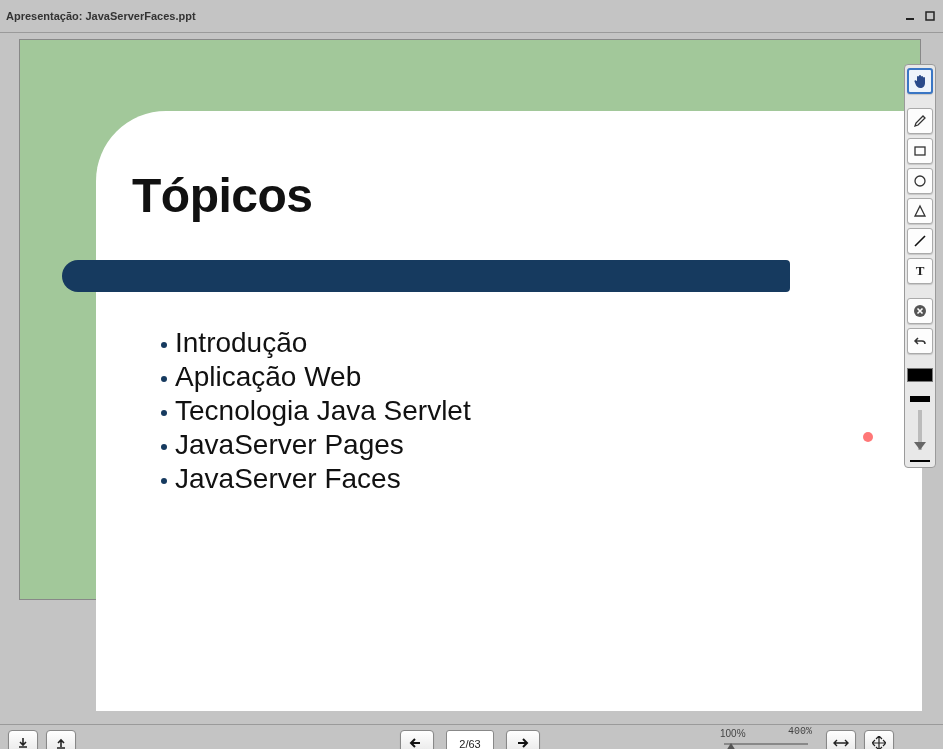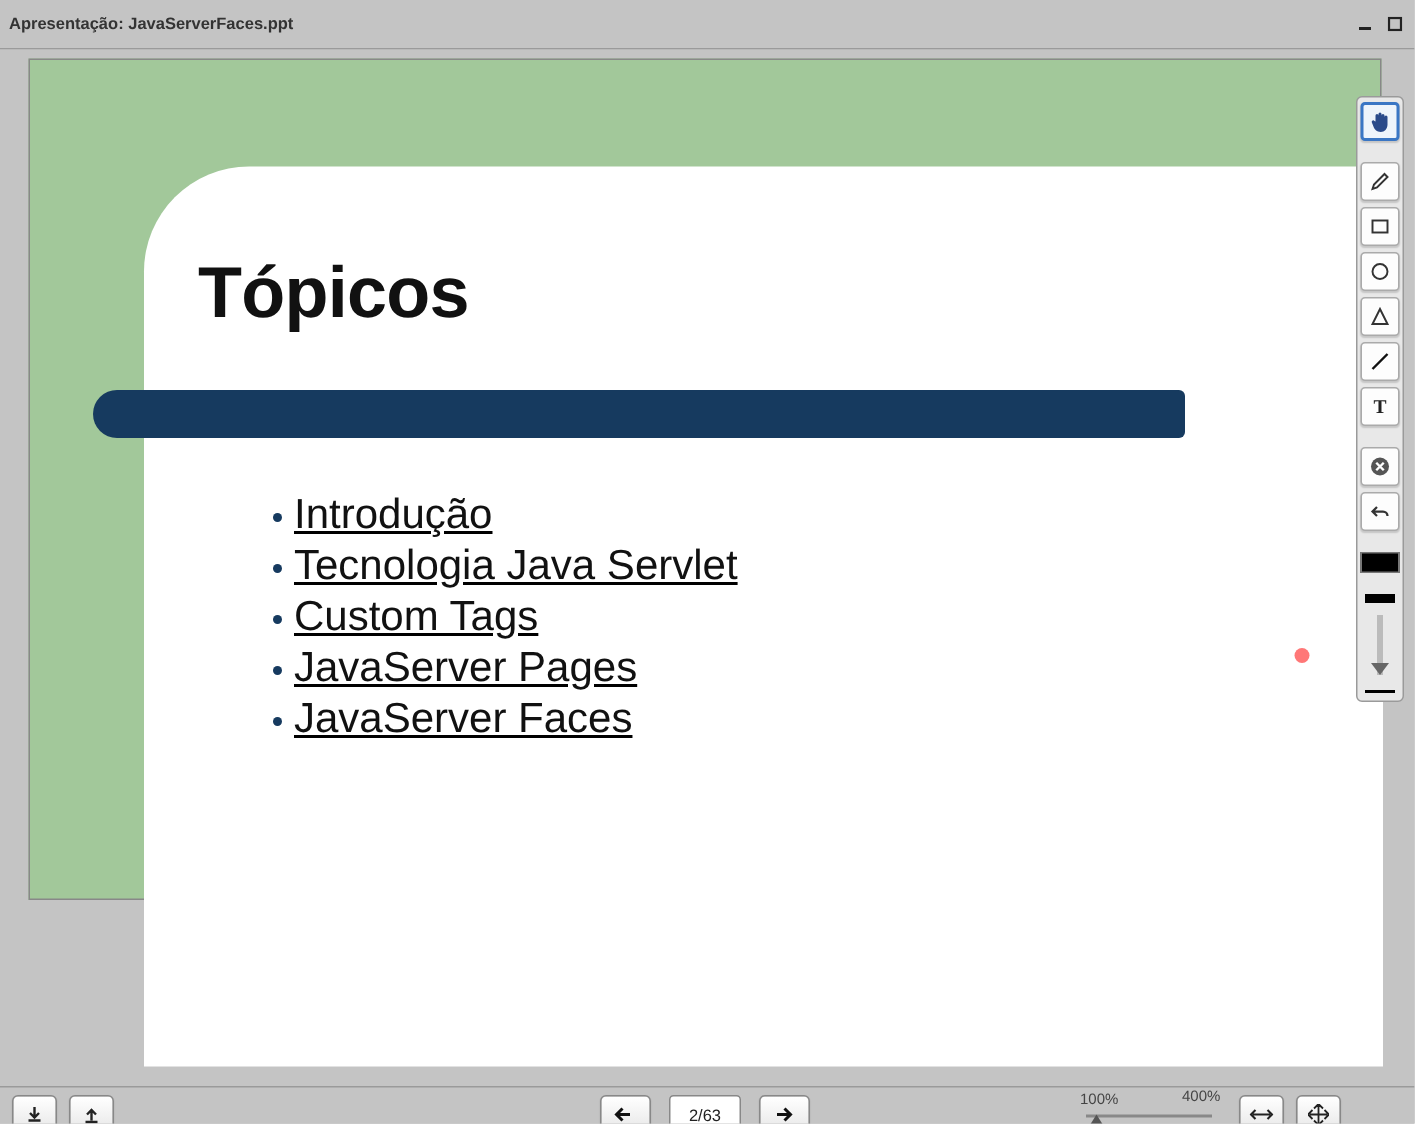--- a/index.html
+++ b/index.html
@@ -11,21 +11,21 @@
   .win-btn { width: 14px; height: 14px; margin-left: 6px; display:flex; align-items:center; justify-content:center; cursor:pointer; }
   
   
   .stage { position: relative; height: 691px; background: #c4c4c4; }
   .slide-outer { position: absolute; left: 19px; top: 6px; width: 902px; height: 561px; background: #a2c89a; border: 1px solid #888; }
   .slide-inner { position: absolute; left: 76px; top: 71px; width: 826px; height: 600px; background: #fff; border-top-left-radius: 70px; }
   
   .slide-title { position: absolute; left: 112px; top: 128px; font-size: 48px; font-weight: bold; color: #111; letter-spacing: -0.5px; }
   .blue-bar { position: absolute; left: 42px; top: 220px; width: 728px; height: 32px; background: #163a5f; border-radius: 16px 4px 4px 16px; }
   
-  .bullets { position: absolute; left: 162px; top: 287px; text-decoration: underline; }
+  .bullets { position: absolute; left: 141px; top: 287px; }
   .bullet-row { display: flex; align-items: center; margin-bottom: 2px; }
   .bullet-dot { width: 6px; height: 6px; border-radius: 50%; background: #163a5f; margin-right: 8px; margin-top:4px; }
   .bullet-text { font-size: 28px; color: #111; font-family: Arial, Helvetica, sans-serif; }
   
   .red-dot { position:absolute; width:10px; height:10px; border-radius:50%; background:#f77; left:843px; top:392px; }
   
   
   .rtool { position: absolute; right: 7px; top: 31px; width: 32px; background: #e8e8e8; border: 1px solid #9a9a9a; border-radius: 4px; padding: 3px 2px; display: flex; flex-direction: column; gap: 4px; align-items: center; }
   .rbtn { width: 26px; height: 26px; background: #fdfdfd; border: 1px solid #aaa; border-radius: 3px; display:flex; align-items:center; justify-content:center; cursor:pointer; box-shadow: 0 1px 1px rgba(0,0,0,0.15);}
   .rbtn.active { border: 2px solid #3a76c4; background:#eef4fb; }
@@ -68,25 +68,25 @@
     <div class="slide-inner"></div>
     <div class="slide-title">Tópicos</div>
     <div class="blue-bar"></div>
     <div class="bullets">
       <div class="bullet-row">
           <span class="bullet-dot"></span>
           <span class="bullet-text">Introdução</span>
         </div>
       <div class="bullet-row">
           <span class="bullet-dot"></span>
-          <span class="bullet-text">Tecnologia Java Servlet</span>
+          <span class="bullet-text">Aplicação Web</span>
         </div>
       <div class="bullet-row">
           <span class="bullet-dot"></span>
-          <span class="bullet-text">Custom Tags</span>
+          <span class="bullet-text">Tecnologia Java Servlet</span>
         </div>
       <div class="bullet-row">
           <span class="bullet-dot"></span>
           <span class="bullet-text">JavaServer Pages</span>
         </div>
       <div class="bullet-row">
           <span class="bullet-dot"></span>
           <span class="bullet-text">JavaServer Faces</span>
         </div>
     </div>
@@ -169,21 +169,21 @@
   <div class="page-box" style="left:446px; top:5px;">
     <span>2/63</span>
   </div>
   <div class="bbtn" style="left:506px; top:5px; width:34px;">
     <svg width="18" height="14">
         <path d="M4 7 H12 M9 3 L13 7 L9 11" fill="none" stroke="#111" stroke-width="2"></path>
       </svg>
   </div>
 
   <span class="zlabel" style="left:720px; top:3px;">100%</span>
-  <span class="zlabel" style="left:788px; top:1px;">400%</span>
+  <span class="zlabel" style="left:788px; top:1px;font-family:Liberation Mono, monospace;">400%</span>
   <div class="zslider-track" style="left:724px; top:18px; width:84px;"></div>
   <div class="zslider-thumb" style="left:726px; top:18px;"></div>
 
   <div class="bbtn" style="left:826px; top:5px;">
     <svg width="16" height="12">
         <path d="M2 6 H14 M4 3 L1 6 L4 9 M12 3 L15 6 L12 9" fill="none" stroke="#222" stroke-width="1.4"></path>
       </svg>
   </div>
   <div class="bbtn" style="left:864px; top:5px;">
     <svg width="14" height="14">

